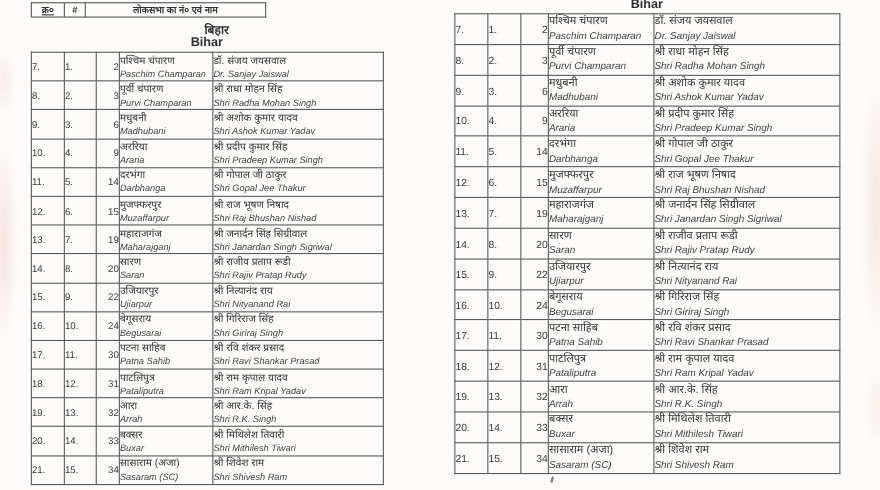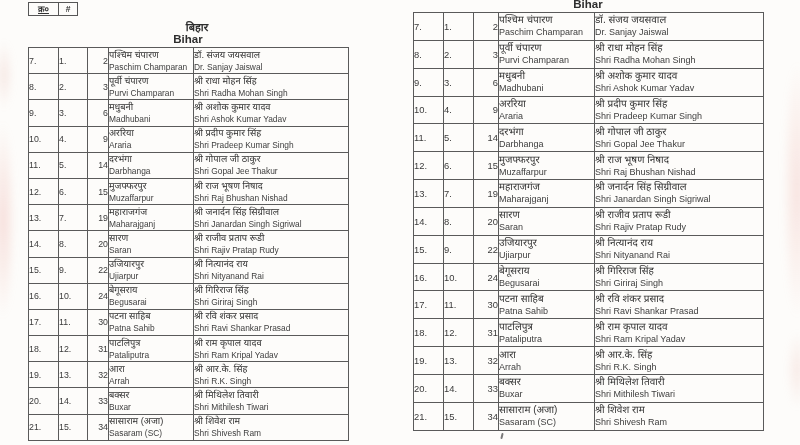--- a/index.html
+++ b/index.html
@@ -57,38 +57,39 @@
   .t-left  tr { height:26.2px; }
   .t-right tr { height:27.85px; }
 
   td.c-sl, td.c-idx { padding-left:5px; font-size:8.8px; color:#3a3a3a; }
   td.c-no { text-align:right; padding-right:4px; font-size:8.8px; color:#3a3a3a; }
   td.c-name, td.c-cand { vertical-align:middle; padding-left:4px; }
 
   .t-right td.c-sl, .t-right td.c-idx, .t-right td.c-no { font-size:9.4px; }
 
   .hi { white-space:nowrap; color:#323232; }
-  .en { white-space:nowrap; color:#3e3e3e; }
+  .en { white-space:nowrap; color:#3e3e3e;font-style:italic; }
   .t-left  .hi { font-size:9.3px;  line-height:12px; }
   .t-left  .en { font-size:8.4px;  line-height:12px; }
   .t-right .hi { font-size:10px;   line-height:13px; }
   .t-right .en { font-size:9px;    line-height:13px; }
 </style>
 </head>
 <body>
 
 <div class="smudge smudge-left1"></div>
 <div class="smudge smudge-left2"></div>
 <div class="smudge smudge-right1"></div>
 <div class="smudge smudge-right2"></div>
 <div class="tick-mark"></div>
 
 <div class="header-strip">
   <div class="header-cell hc-0">क्र०</div>
   <div class="header-cell hc-1">#</div>
+  <div class="header-cell hc-2">लोकसभा का नं० एवं नाम</div>
 </div>
 
 <div class="heading heading-hi-left">बिहार</div>
 <div class="heading heading-en-left">Bihar</div>
 
 <div class="heading heading-en-right">Bihar</div>
 
 <table class="roster t-left">
   <colgroup>
     <col style="width:30px">

